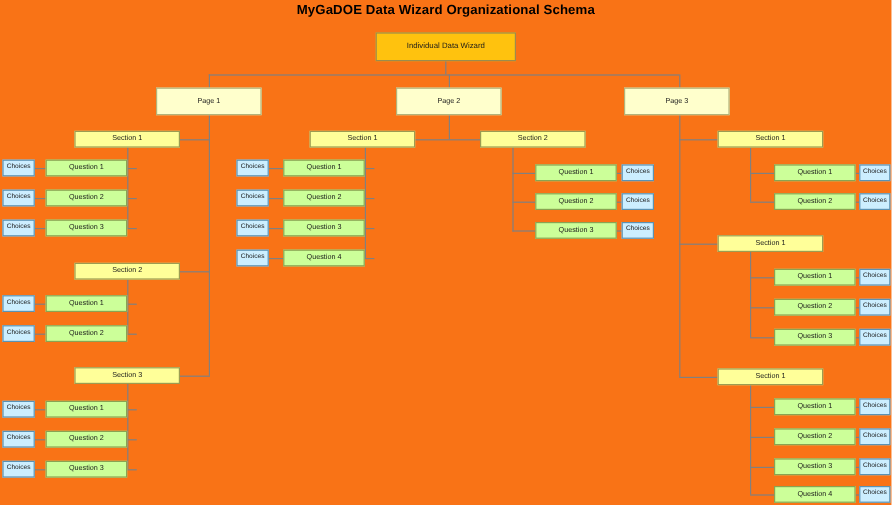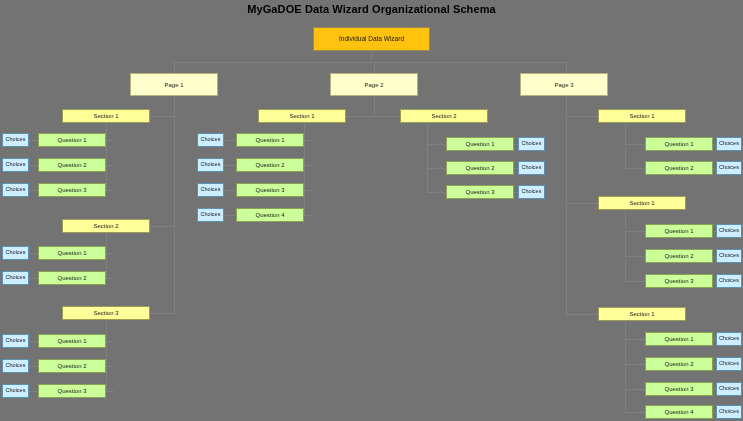--- a/index.html
+++ b/index.html
@@ -4,21 +4,21 @@
 <style>
   html, body {
     margin: 0;
     padding: 0;
     background: #ffffff;
   }
   #canvas {
     position: relative;
     width: 743px;
     height: 421px;
-    background: #737373;
+    background: #f97316;
     font-family: "Liberation Sans", sans-serif;
     overflow: hidden;
   }
   #title {
     position: absolute;
     left: 0;
     top: 3px;
     width: 743px;
     text-align: center;
     font-size: 11px;

